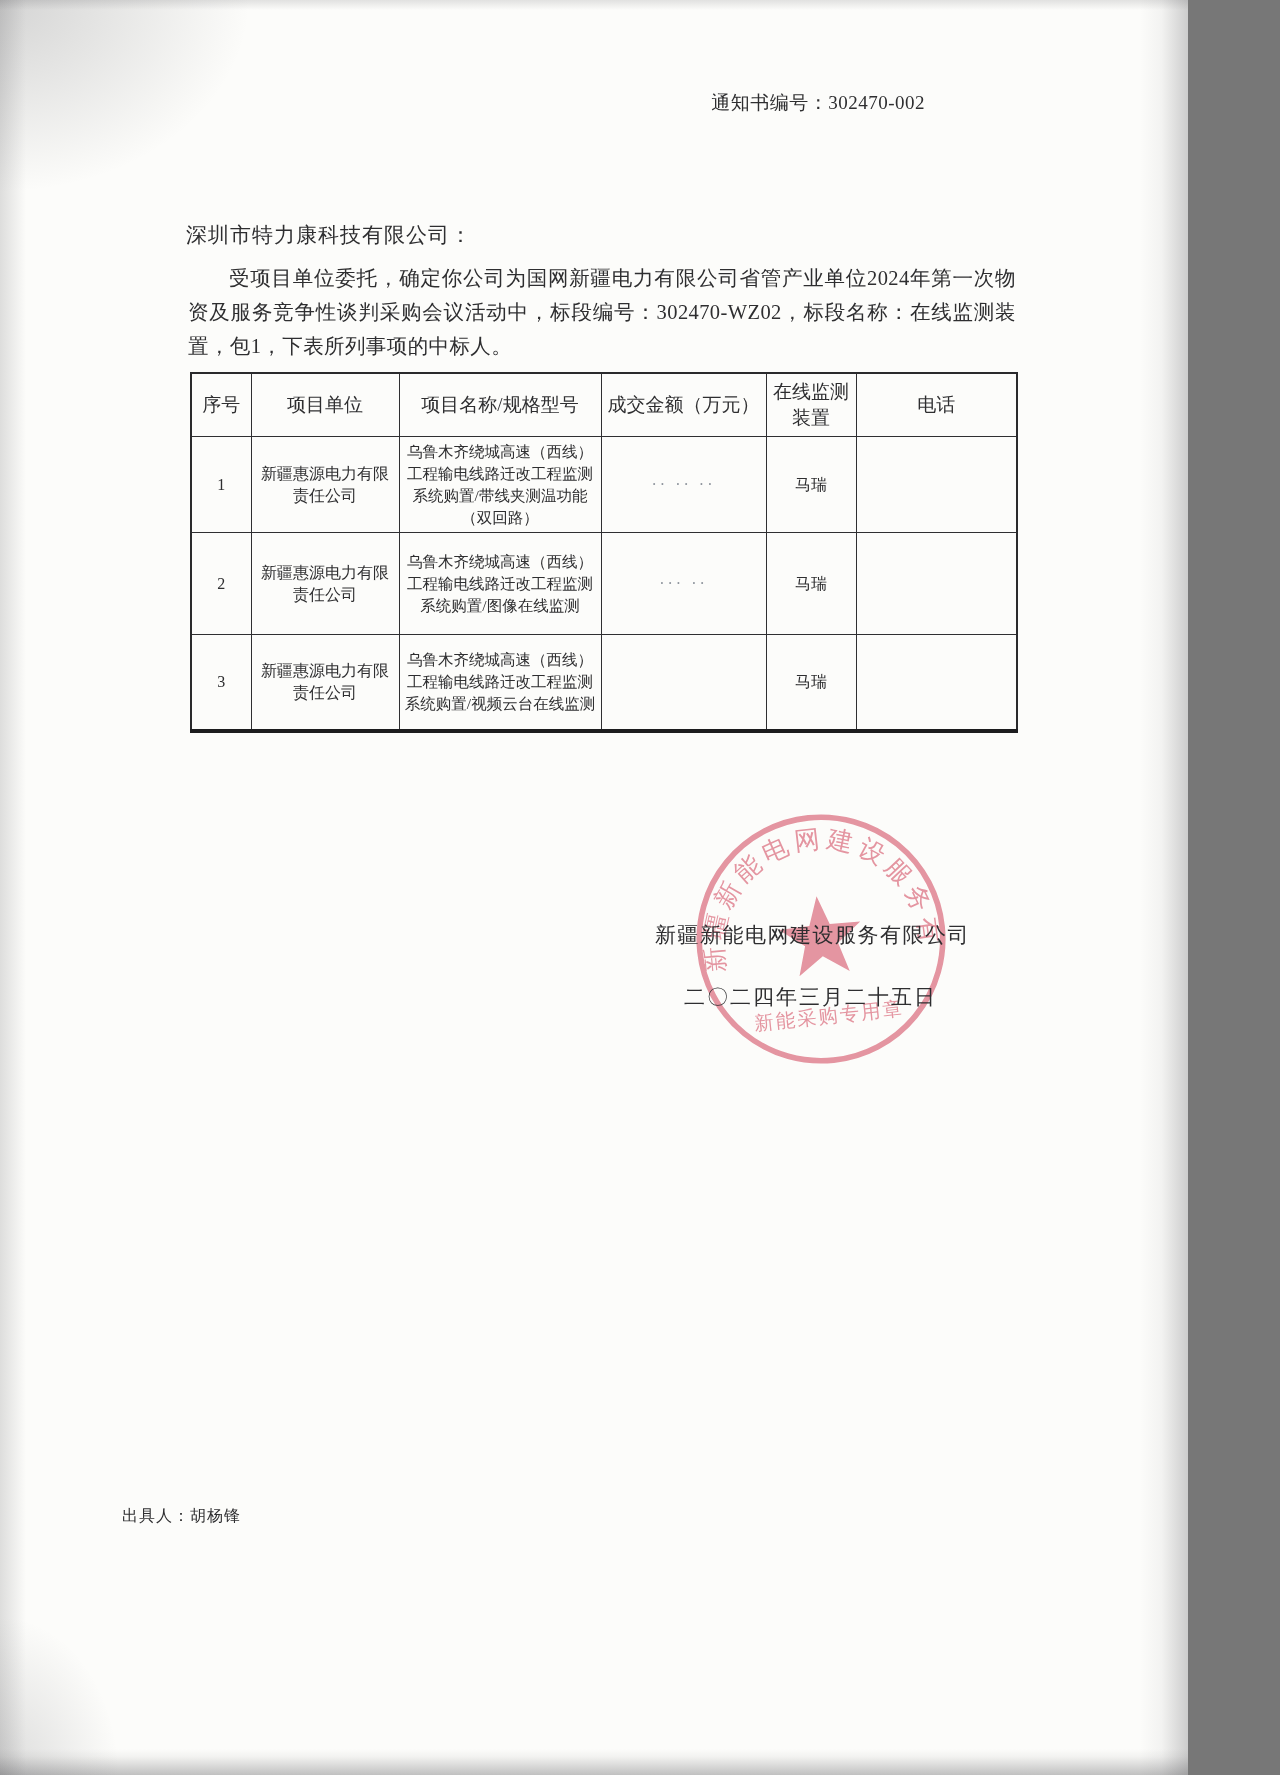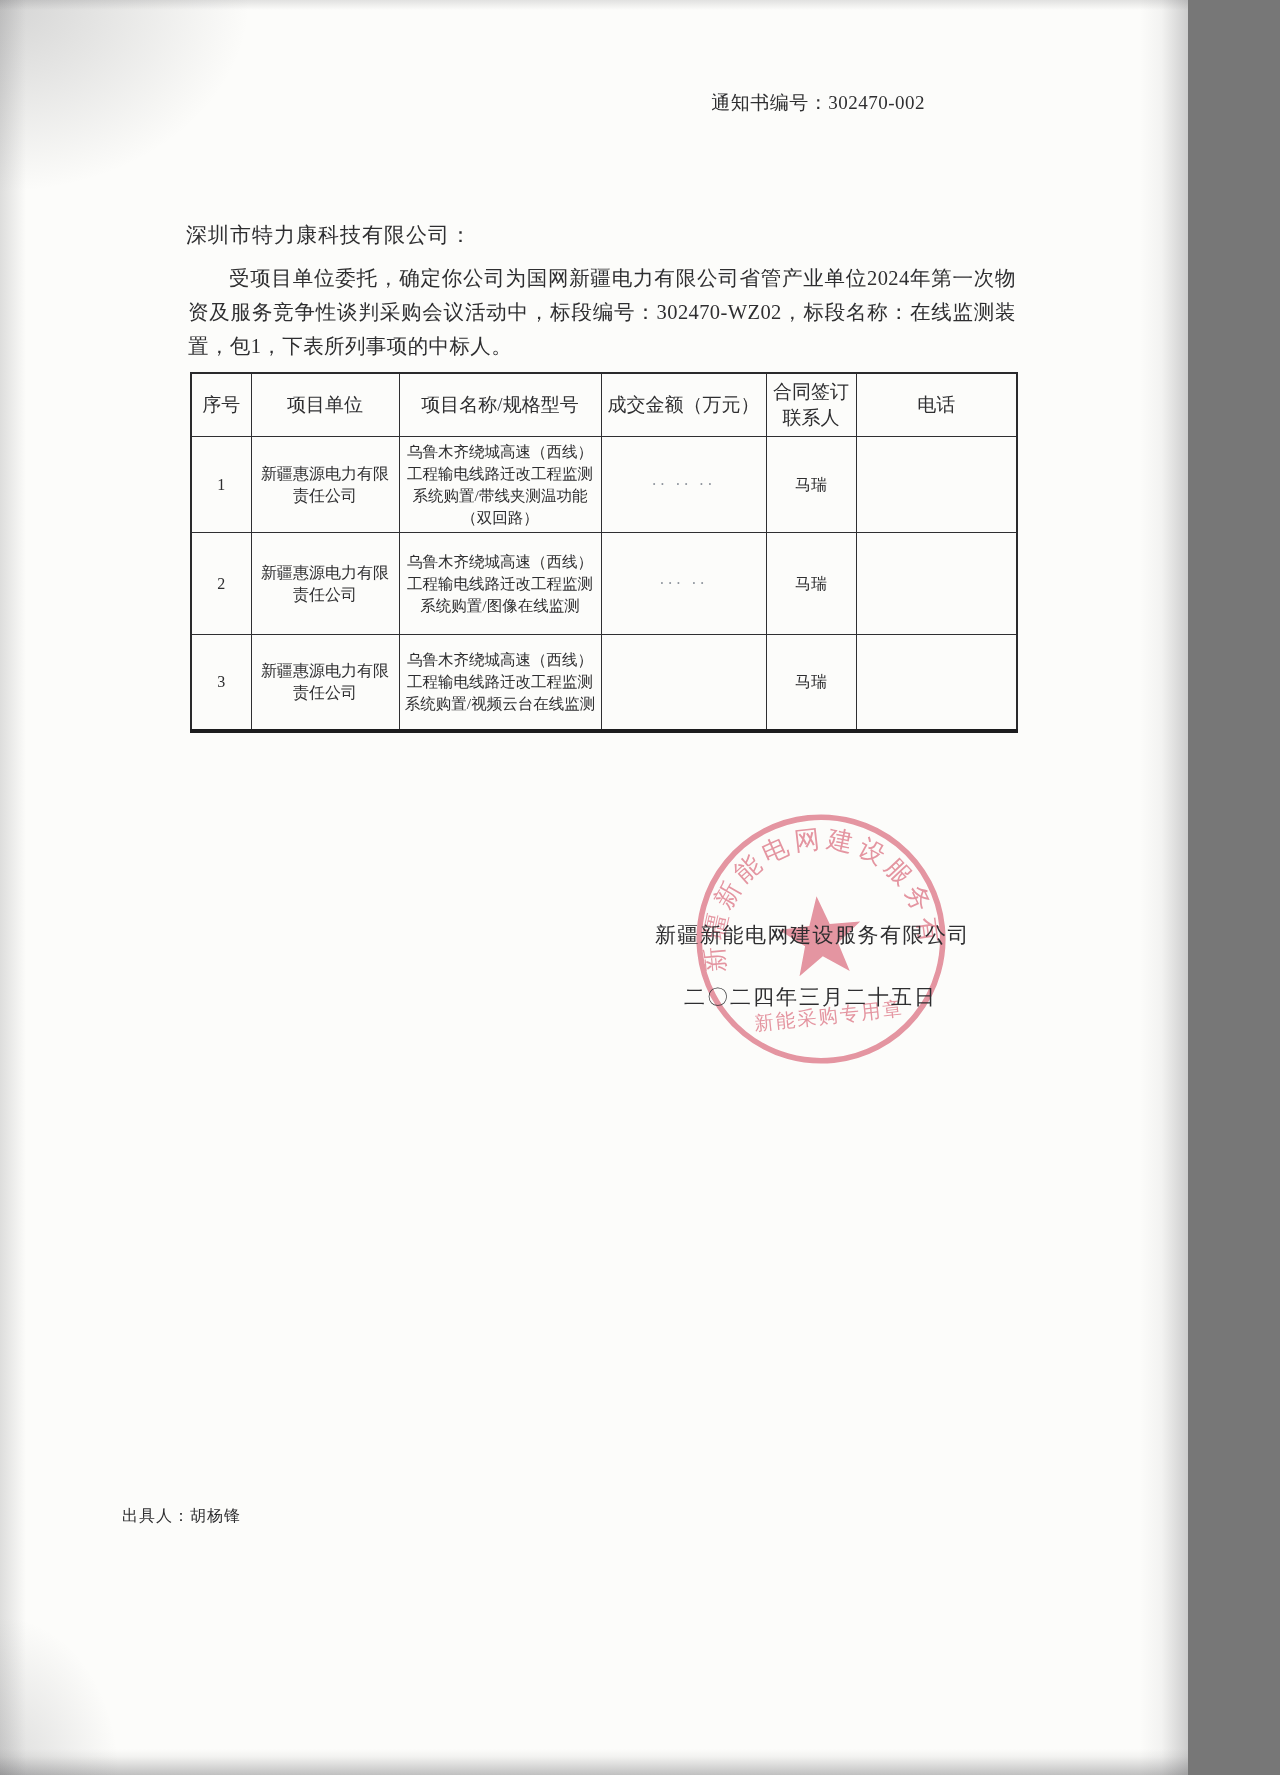--- a/index.html
+++ b/index.html
@@ -83,21 +83,21 @@
       <col style="width:165px">
         <col style="width:90px">
         <col style="width:161px">
     </colgroup>
     <thead>
       <tr>
         <th>序号</th>
         <th>项目单位</th>
         <th>项目名称/规格型号</th>
         <th>成交金额（万元）</th>
-        <th>合同签订联系人</th>
+        <th>在线监测装置</th>
         <th>电话</th>
       </tr>
     </thead>
     <tbody>
       <tr class="data-row r1">
         <td>1</td>
         <td>新疆惠源电力有限责任公司</td>
         <td class="cell-name">乌鲁木齐绕城高速（西线）工程输电线路迁改工程监测系统购置/带线夹测温功能（双回路）</td>
         <td class="amount-redacted">·· ·· ··</td>
         <td>马瑞</td>

